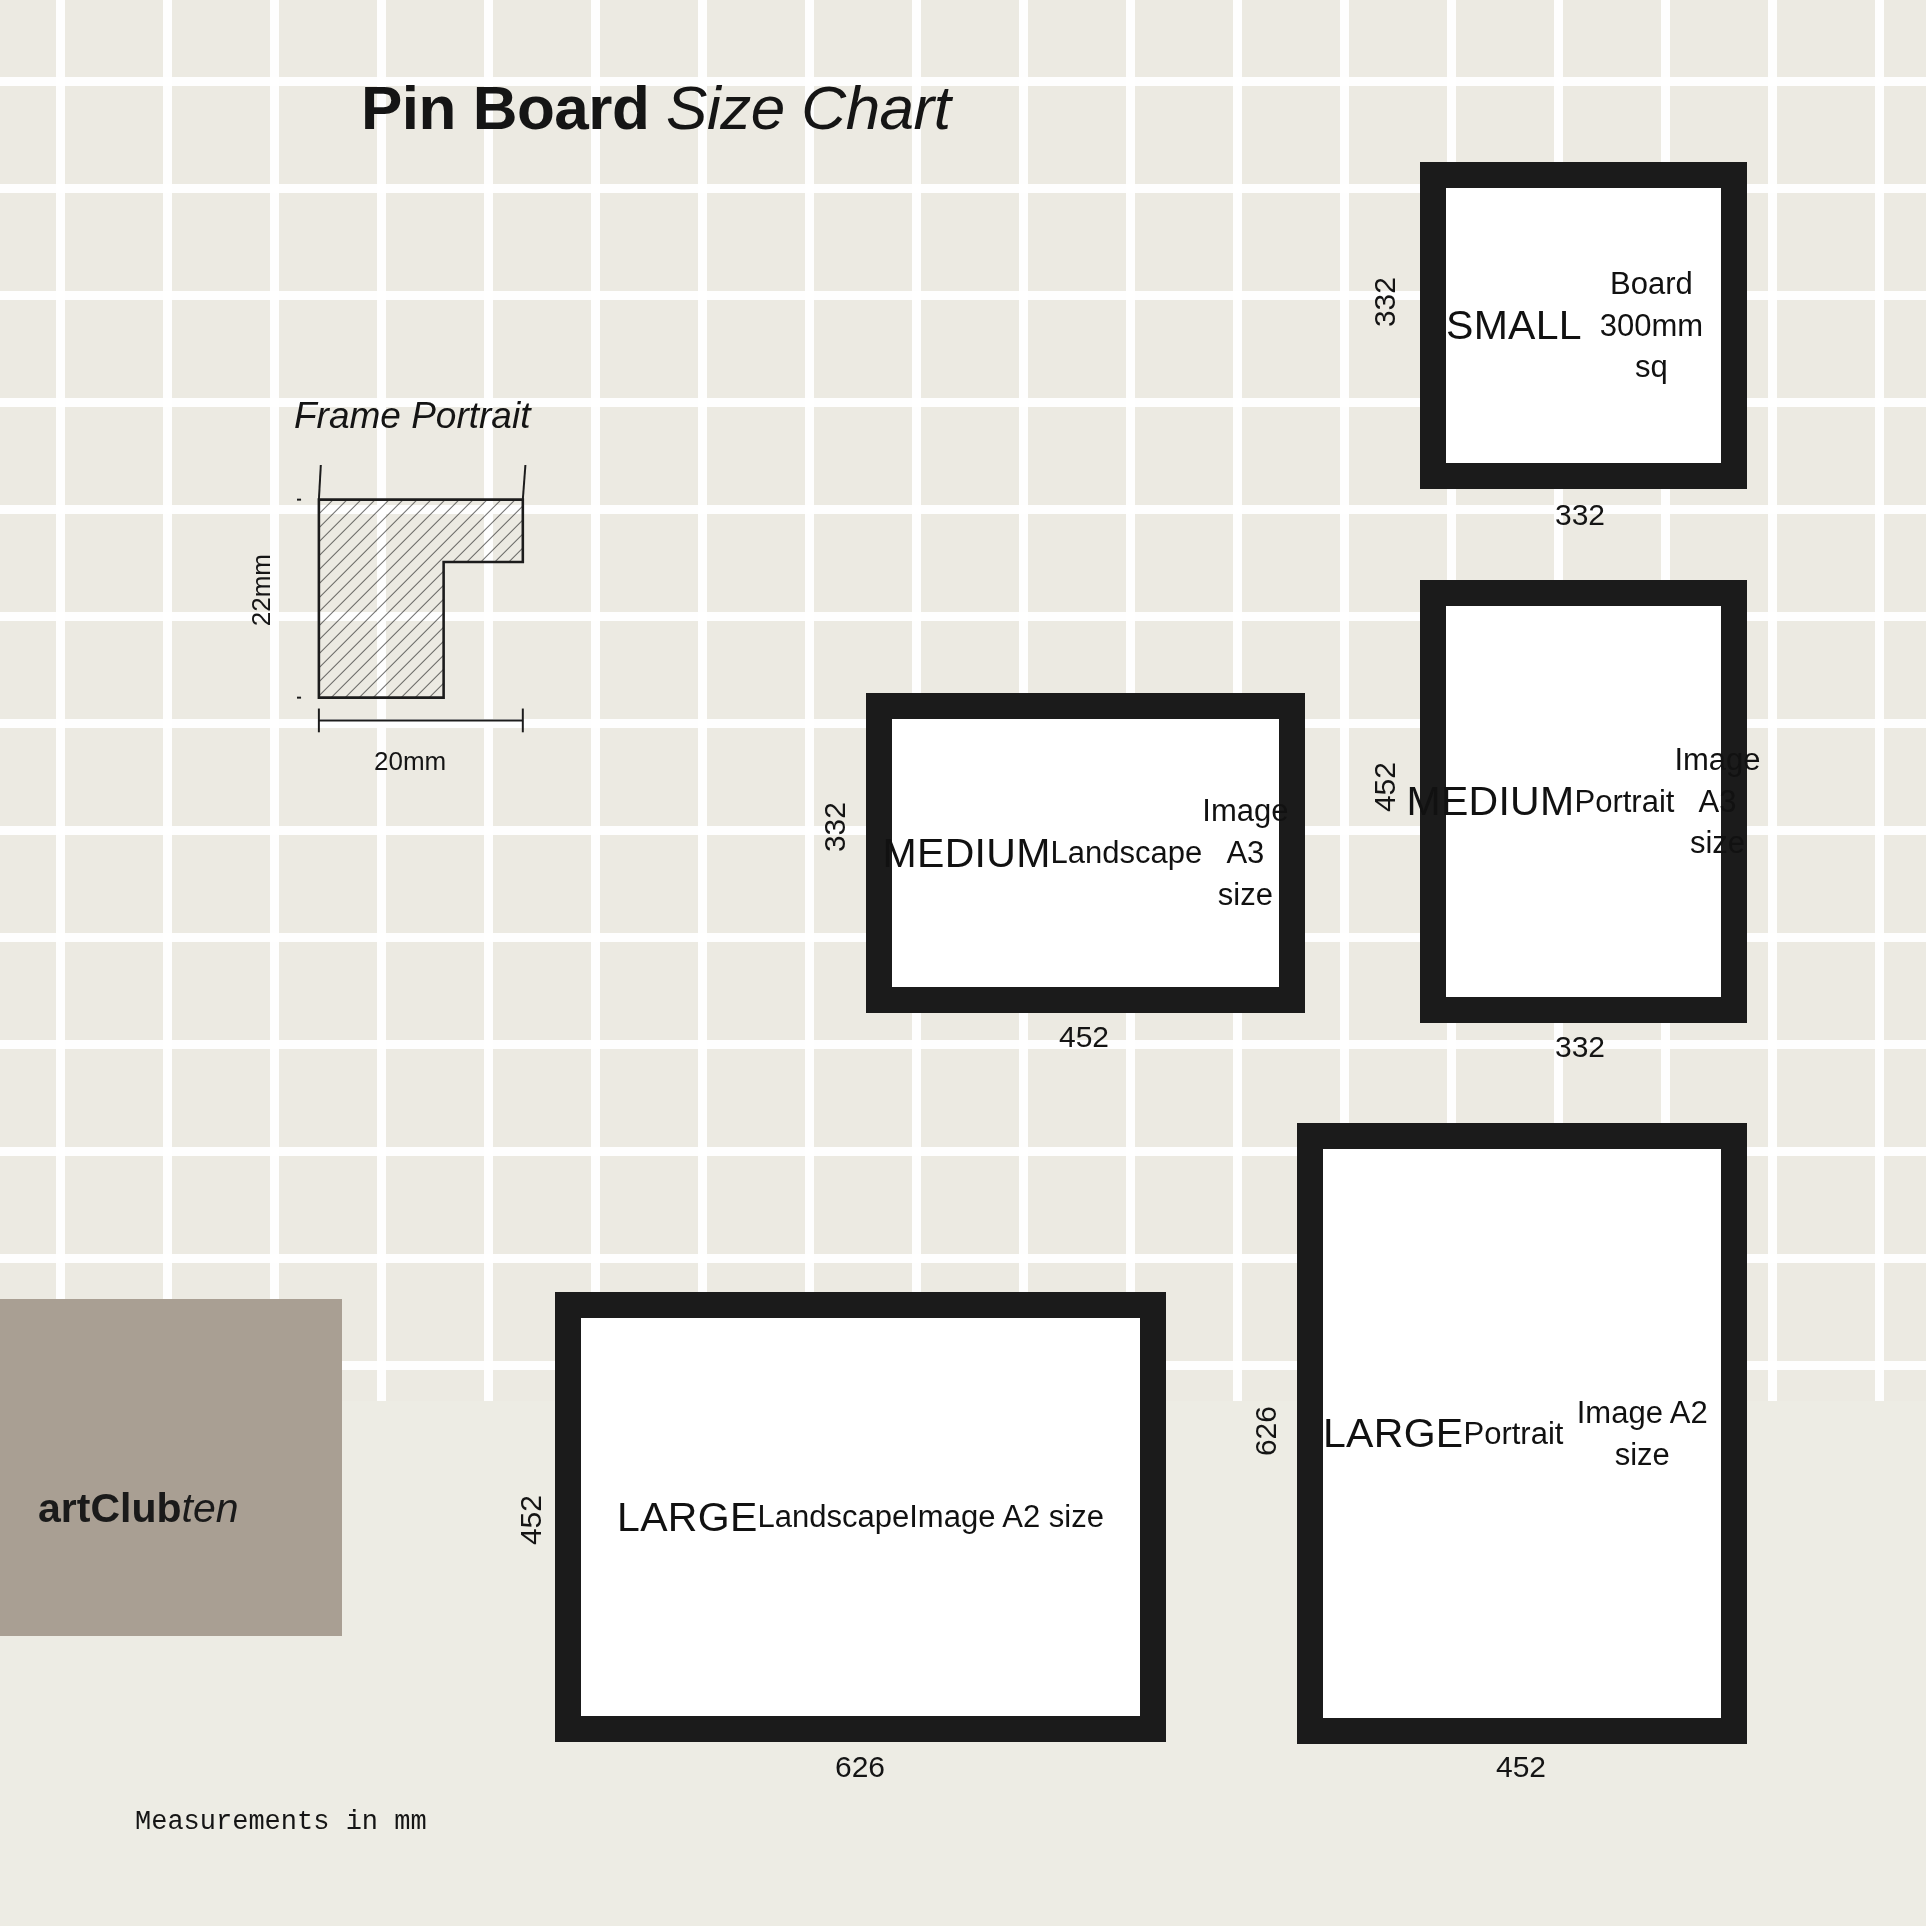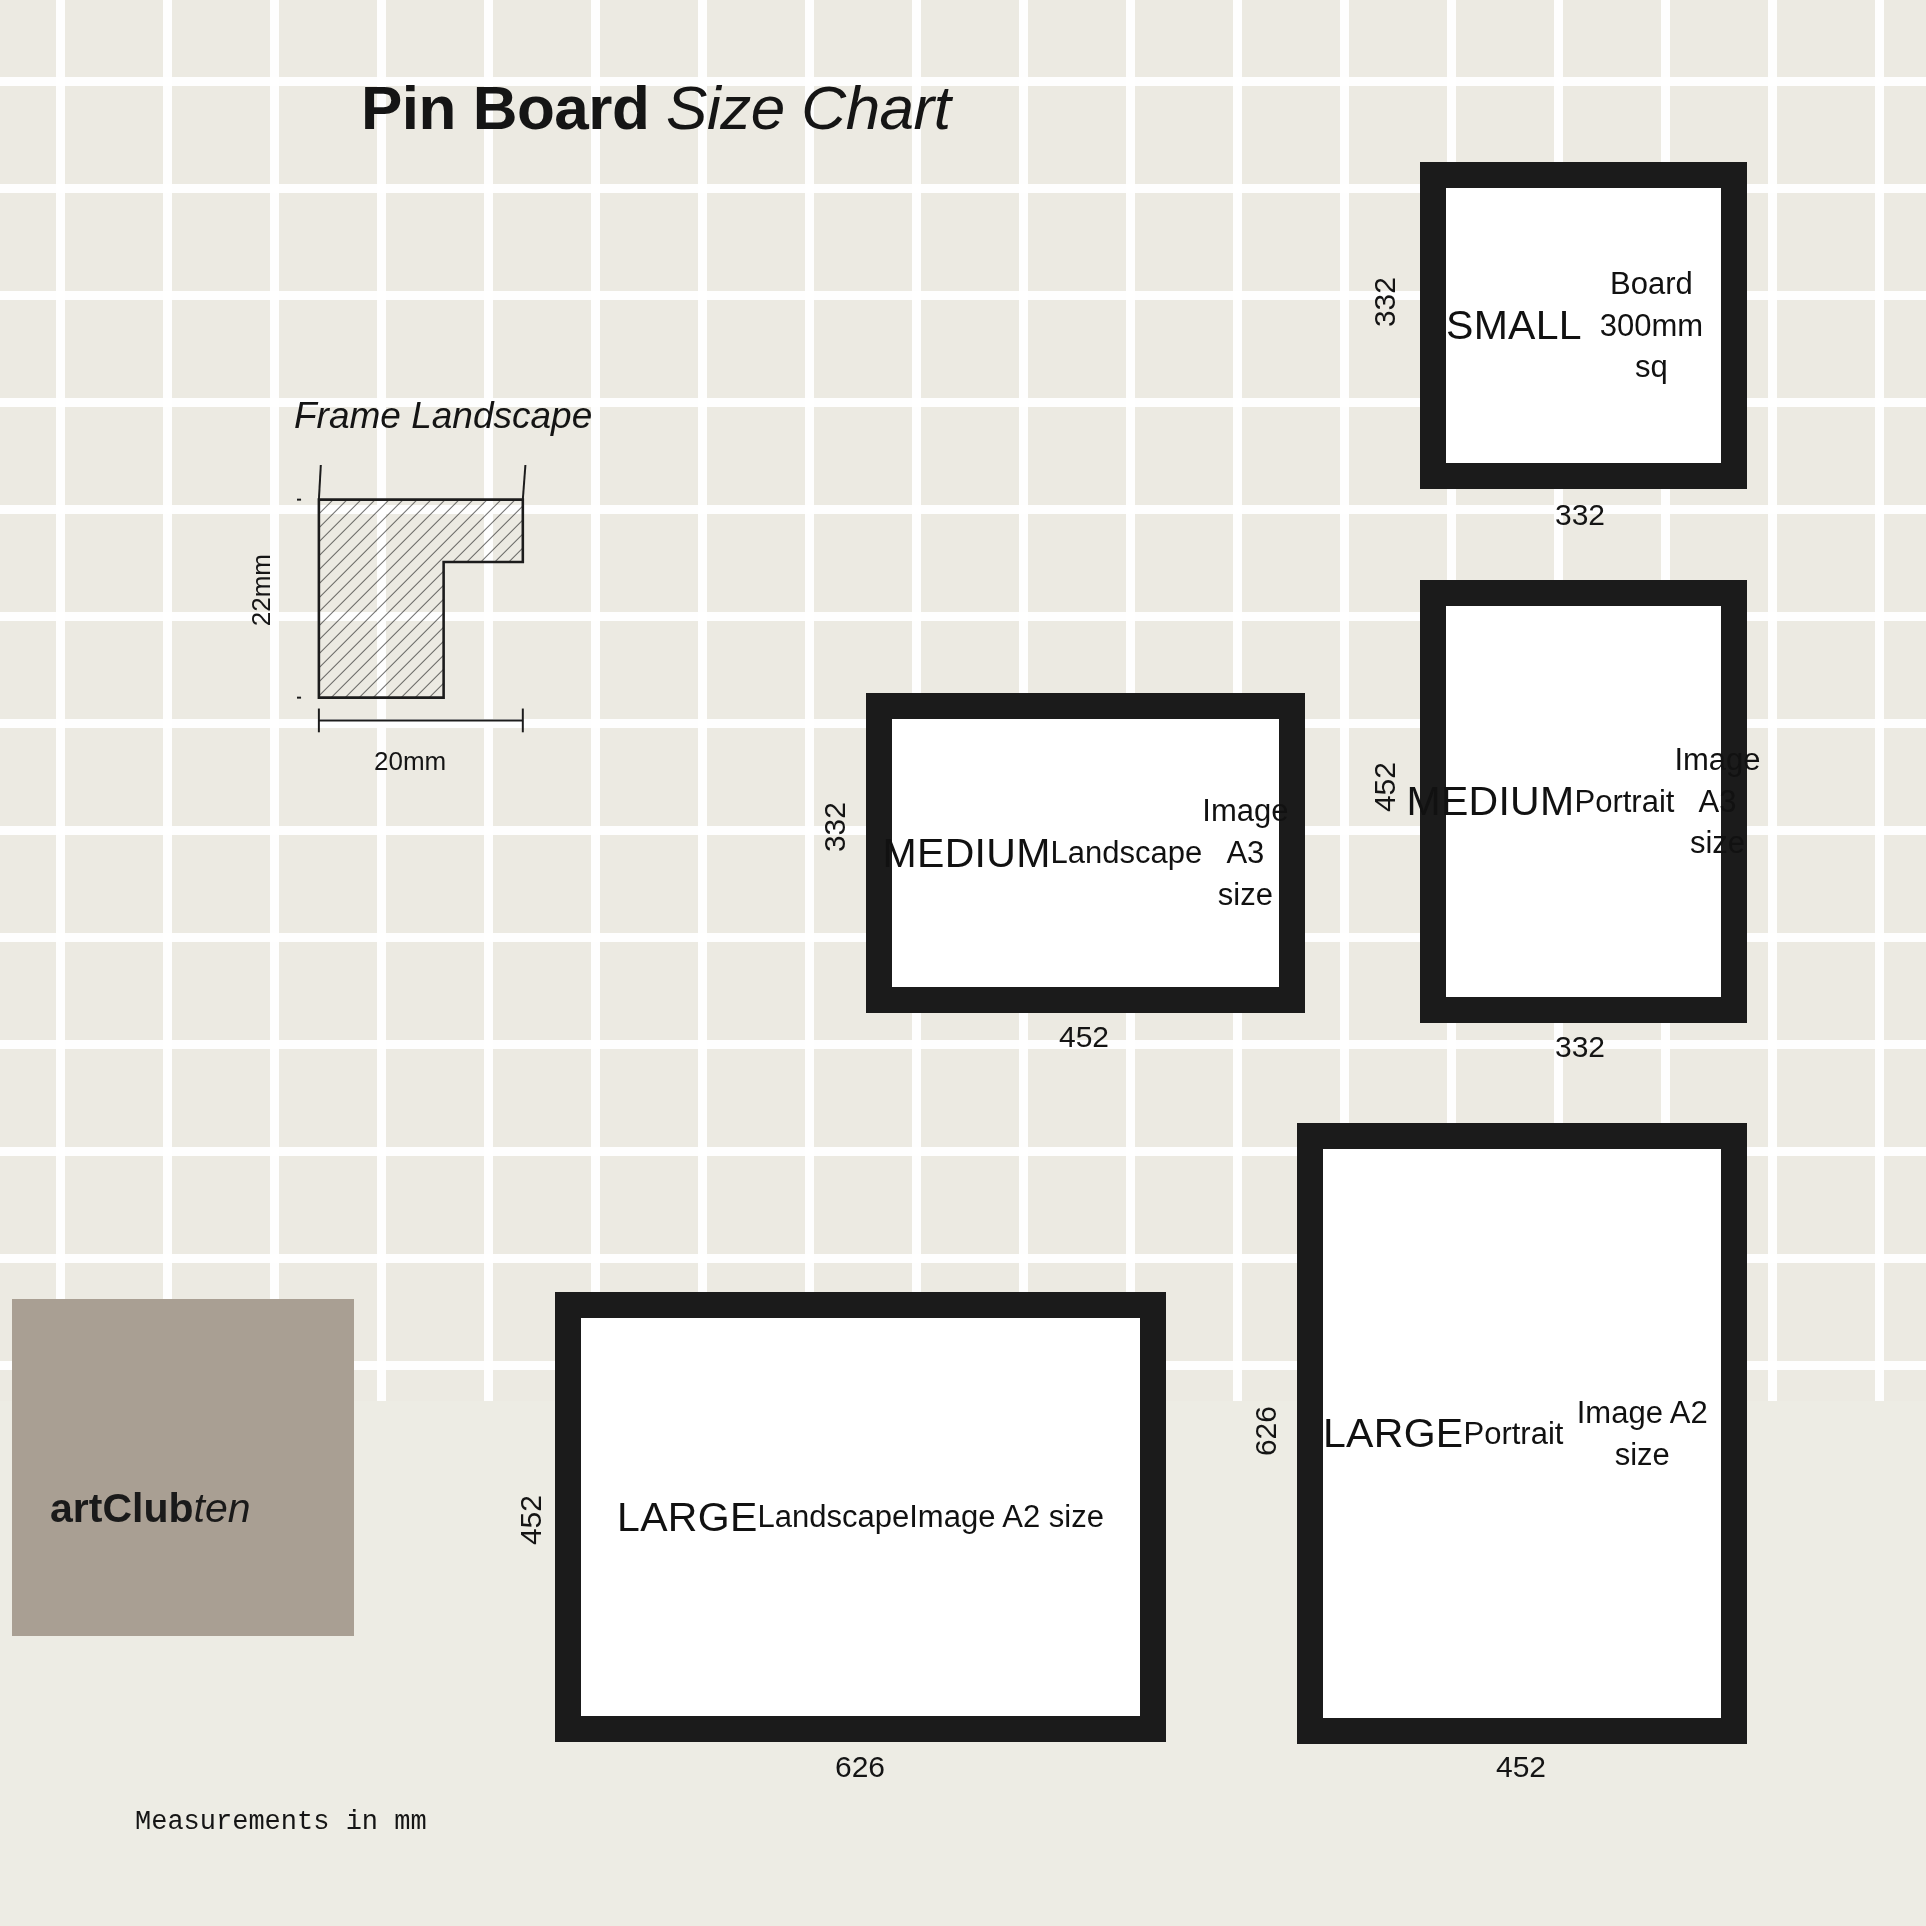--- a/index.html
+++ b/index.html
@@ -101,21 +101,21 @@
     white-space: nowrap;
   }
   .dim-label.vertical {
     writing-mode: vertical-rl;
     transform: rotate(180deg);
   }
 
   
   .logo-box {
     position: absolute;
-    left: 12px;
+    left: 0px;
     top: 1299px;
     width: 342px;
     height: 337px;
     background: #a99f93;
     display: flex;
     align-items: center;
     justify-content: flex-start;
     text-align: right;
   }
   .logo-text {
@@ -140,21 +140,21 @@
 </style>
 </head>
 <body>
 
 <div id="page">
 
   <div class="title">
     <span class="b">Pin Board </span><span class="i">Size Chart</span>
   </div>
 
-  <div class="frame-dim-label">Frame Landscape</div>
+  <div class="frame-dim-label">Frame Portrait</div>
 
   <div class="profile-wrap">
     <svg width="416" height="297" viewBox="0 0 420 300">
       <defs>
         <pattern id="hatch" patternUnits="userSpaceOnUse" width="10" height="10" patternTransform="rotate(45)">
           <line x1="0" y1="0" x2="0" y2="10" stroke="#1c1c1c" stroke-width="1.3"></line>
         </pattern>
       </defs>
 
       <path d="M 28 -72 L 22 35" stroke="#1c1c1c" stroke-width="2" fill="none"></path>

